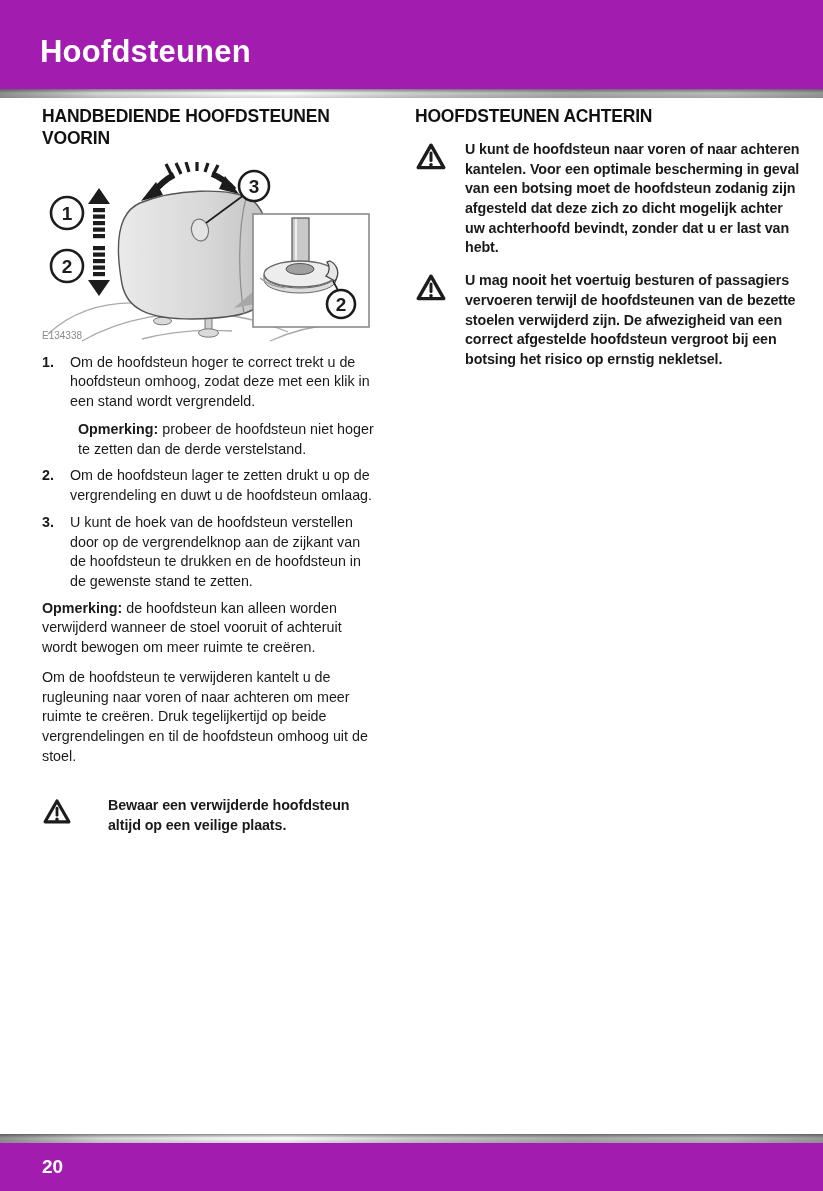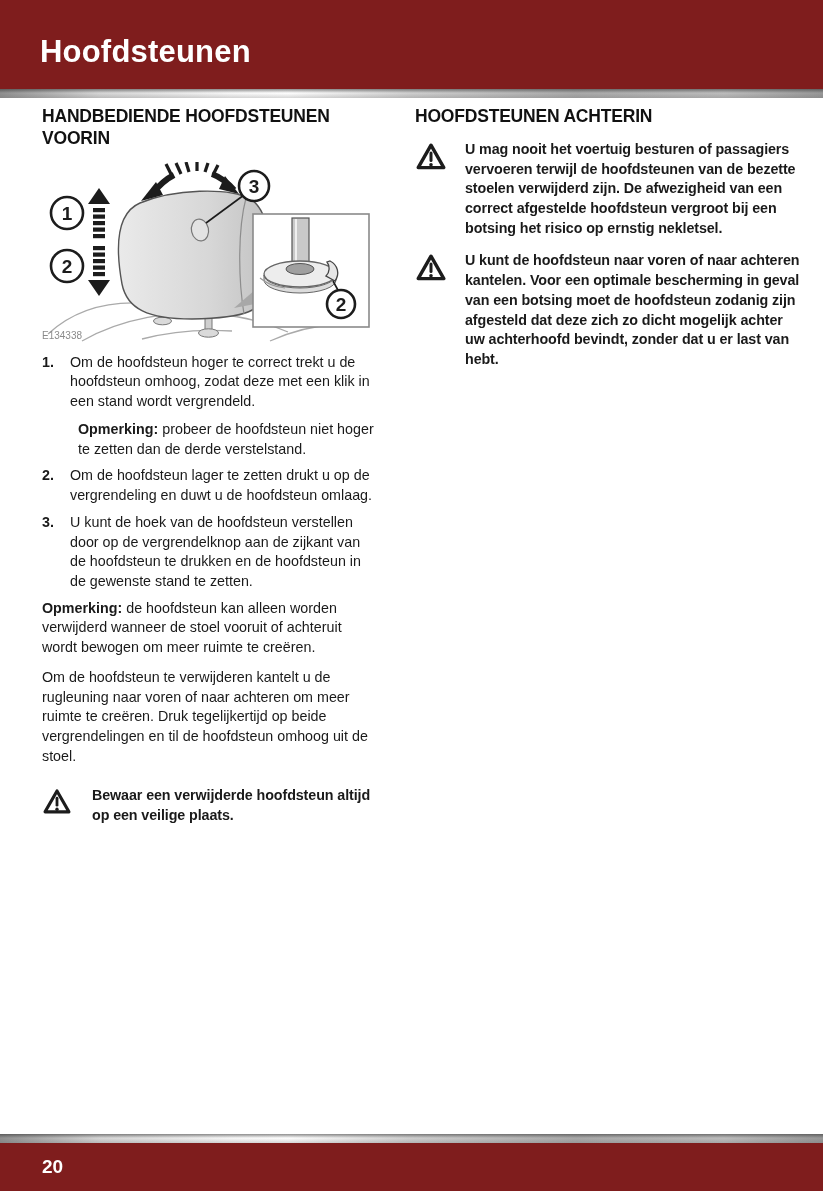--- a/index.html
+++ b/index.html
@@ -2,21 +2,21 @@
 <html><head>
 <meta charset="utf-8">
 <style>
   html,body { margin:0; padding:0; }
   body {
     width:823px; height:1191px; position:relative; background:#ffffff;
     font-family:"Liberation Sans", sans-serif; color:#1a1a1a;
     overflow:hidden;
   }
   
-  .bar { position:absolute; left:0; right:0; background:#7f1d1d; }
+  .bar { position:absolute; left:0; right:0; background:#a21caf; }
   .header-bar { top:0; height:89px; }
   .footer-bar { bottom:0; height:48px; }
   .shine {
     position:absolute; left:0; right:0; height:9px;
     background:
       linear-gradient(180deg, rgba(50,50,50,.55) 0%, rgba(255,255,255,0) 45%, rgba(110,110,110,.28) 100%),
       linear-gradient(90deg, #8f8f8f 0%, #d6d6d6 12%, #f8f8f8 28%, #ffffff 35%, #cfcfcf 50%, #a9a9a9 70%, #bdbdbd 88%, #979797 100%);
   }
   .shine-top { top:89px; }
   .shine-bottom { bottom:48px; }
@@ -41,21 +41,21 @@
   
   .num-item { display:flex; margin-bottom:7px; }
   .num-item .num { flex:none; width:28px; font-weight:bold; }
   .num-item .li-body p { margin:0; }
   .num-item .li-body p.note { margin-top:8px;margin-left:8px; }
   b { font-weight:bold; }
   
   .warning-row { display:flex; margin:0 0 13px 0; }
   .warning-row .warn-icon { flex:none; width:33px; margin-right:17px; padding-top:2px; }
   .warning-row .warn-text { font-weight:bold; letter-spacing:-.1px; }
-  .col-left .warning-row { margin-top:20px; }
+  .col-left .warning-row { margin-top:30px;gap:16px; }
   
   .figure-wrap { margin:4px 0 10px 0; width:330px; height:181px; }
   .figure-wrap svg text.badge { font-weight:bold; font-size:19px; fill:#1c1c1c; }
   .figure-wrap svg text.code  { font-size:10px; fill:#8a8a8a; }
 </style>
 </head>
 <body>
 
 <div class="bar header-bar">
   <div class="page-title">Hoofdsteunen</div>
@@ -210,31 +210,31 @@
   <h2 class="section-heading">HOOFDSTEUNEN ACHTERIN</h2>
 
   <div class="warning-row">
     <span class="warn-icon">
       <svg viewBox="0 0 32 29" width="32" height="29">
         <path d="M16,3.2 L28.8,25.6 L3.2,25.6 Z" fill="#ffffff" stroke="#1c1c1c" stroke-width="3.4" stroke-linejoin="round"></path>
         <line x1="16" y1="11" x2="16" y2="18.5" stroke="#1c1c1c" stroke-width="3" stroke-linecap="round"></line>
         <circle cx="16" cy="22.8" r="1.8" fill="#1c1c1c"></circle>
       </svg>
     </span>
-    <span class="warn-text">U mag nooit het voertuig besturen of passagiers vervoeren terwijl de hoofdsteunen van de bezette stoelen verwijderd zijn. De afwezigheid van een correct afgestelde hoofdsteun vergroot bij een botsing het risico op ernstig nekletsel.</span>
+    <span class="warn-text">U kunt de hoofdsteun naar voren of naar achteren kantelen. Voor een optimale bescherming in geval van een botsing moet de hoofdsteun zodanig zijn afgesteld dat deze zich zo dicht mogelijk achter uw achterhoofd bevindt, zonder dat u er last van hebt.</span>
   </div>
 
   <div class="warning-row">
     <span class="warn-icon">
       <svg viewBox="0 0 32 29" width="32" height="29">
         <path d="M16,3.2 L28.8,25.6 L3.2,25.6 Z" fill="#ffffff" stroke="#1c1c1c" stroke-width="3.4" stroke-linejoin="round"></path>
         <line x1="16" y1="11" x2="16" y2="18.5" stroke="#1c1c1c" stroke-width="3" stroke-linecap="round"></line>
         <circle cx="16" cy="22.8" r="1.8" fill="#1c1c1c"></circle>
       </svg>
     </span>
-    <span class="warn-text">U kunt de hoofdsteun naar voren of naar achteren kantelen. Voor een optimale bescherming in geval van een botsing moet de hoofdsteun zodanig zijn afgesteld dat deze zich zo dicht mogelijk achter uw achterhoofd bevindt, zonder dat u er last van hebt.</span>
+    <span class="warn-text">U mag nooit het voertuig besturen of passagiers vervoeren terwijl de hoofdsteunen van de bezette stoelen verwijderd zijn. De afwezigheid van een correct afgestelde hoofdsteun vergroot bij een botsing het risico op ernstig nekletsel.</span>
   </div>
 </div>
 
 <div class="shine shine-bottom"></div>
 <div class="bar footer-bar">
   <div class="page-number">20</div>
 </div>
 
 </body></html>

